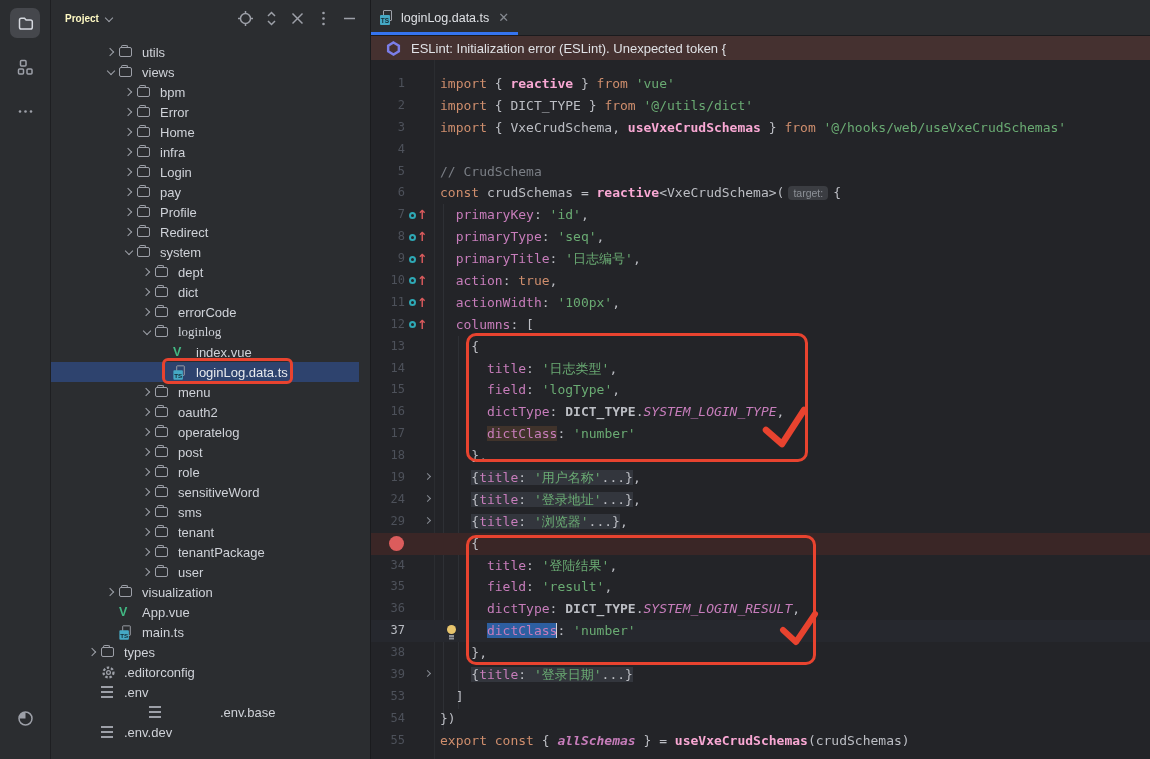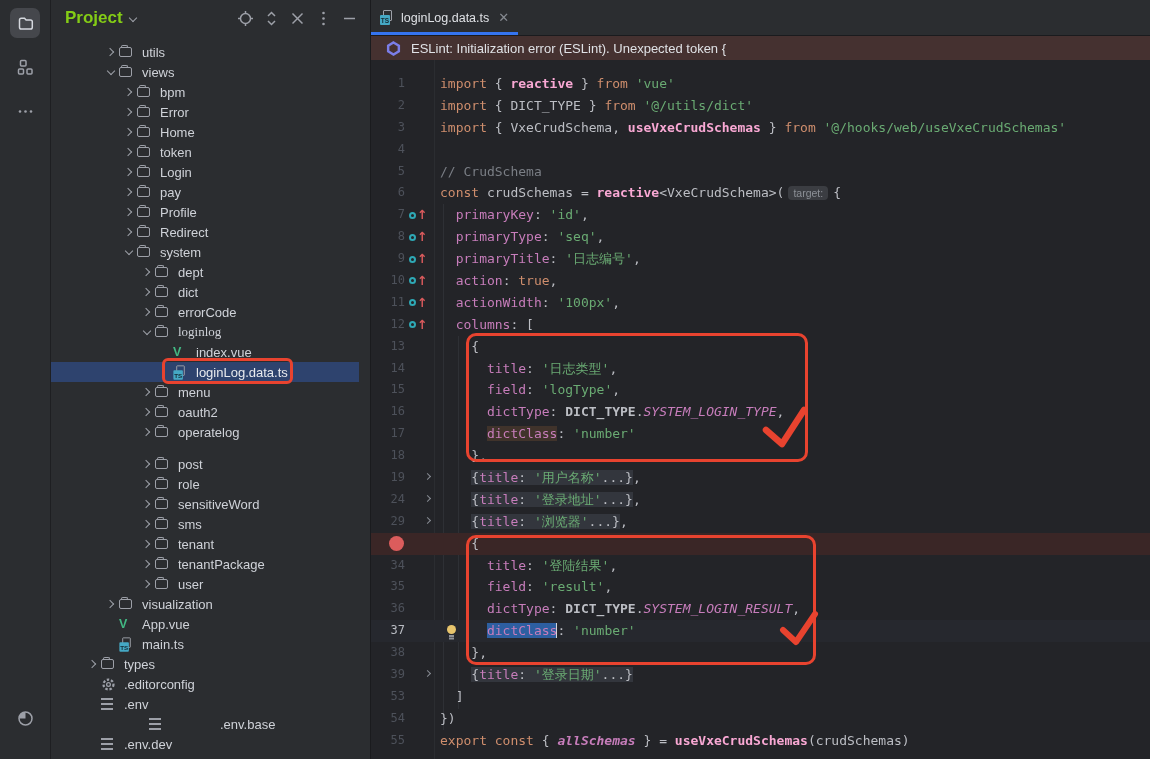--- a/index.html
+++ b/index.html
@@ -12,21 +12,21 @@
                   display:flex; flex-direction:column; align-items:center; padding-top:8px; position:relative; }
   .ab-btn { width:30px; height:30px; border-radius:7px; display:flex; align-items:center;
             justify-content:center; margin-bottom:14px; color:#9DA0A8; }
   .ab-btn.active { background:#45474C; color:#D5D8DE; }
   .ab-bottom { position:absolute; bottom:12px; left:0; width:51px; display:flex; justify-content:center; }
 
   
   .project-panel { width:320px; background:#2B2D30; border-right:1px solid #1A1B1E;
                    display:flex; flex-direction:column; }
   .panel-header { height:36px; flex:none; display:flex; align-items:center; padding:0 10px 0 14px; }
-  .panel-title { color:#84cc16; font-size:17px; font-weight:700; }
+  .panel-title { color:#fef9c3; font-size:10px; font-weight:700; }
   .title-chev { width:8px; height:8px; margin:2px 0 0 7px; }
   .title-chev::before { content:""; display:block; width:5px; height:5px;
      border-right:1.4px solid #9DA0A8; border-bottom:1.4px solid #9DA0A8; transform:rotate(45deg); }
   .panel-header .spacer { flex:1; }
   .hdr-ic { width:22px; height:22px; display:flex; align-items:center; justify-content:center;
             color:#9DA0A8; margin-left:4px; border-radius:4px; }
   .tree { flex:1; padding-top:6px; overflow:hidden; position:relative; font-size:13px; color:#CFD2D8; }
   .tree-row { height:20px; display:flex; align-items:center; position:relative; white-space:nowrap; }
   .tree-row.selected::before { content:""; position:absolute; left:0; right:11px; top:0; bottom:0;
                                background:#2E436E; }
@@ -216,21 +216,21 @@
           <span class="ticon">
             <span class="fold-ic"></span>
           </span>
           <span class="tlabel">Home</span>
         </div>
         <div class="tree-row" style="padding-left: 70px;">
           <span class="chev c"></span>
           <span class="ticon">
             <span class="fold-ic"></span>
           </span>
-          <span class="tlabel">token</span>
+          <span class="tlabel">infra</span>
         </div>
         <div class="tree-row" style="padding-left: 70px;">
           <span class="chev c"></span>
           <span class="ticon">
             <span class="fold-ic"></span>
           </span>
           <span class="tlabel">Login</span>
         </div>
         <div class="tree-row" style="padding-left: 70px;">
           <span class="chev c"></span>
@@ -319,21 +319,21 @@
           </span>
           <span class="tlabel">oauth2</span>
         </div>
         <div class="tree-row" style="padding-left: 88px;">
           <span class="chev c"></span>
           <span class="ticon">
             <span class="fold-ic"></span>
           </span>
           <span class="tlabel">operatelog</span>
         </div>
-        <div class="tree-row" style="padding-left: 88px; margin-top: 12px;">
+        <div class="tree-row" style="padding-left: 88px;">
           <span class="chev c"></span>
           <span class="ticon">
             <span class="fold-ic"></span>
           </span>
           <span class="tlabel">post</span>
         </div>
         <div class="tree-row" style="padding-left: 88px;">
           <span class="chev c"></span>
           <span class="ticon">
             <span class="fold-ic"></span>

